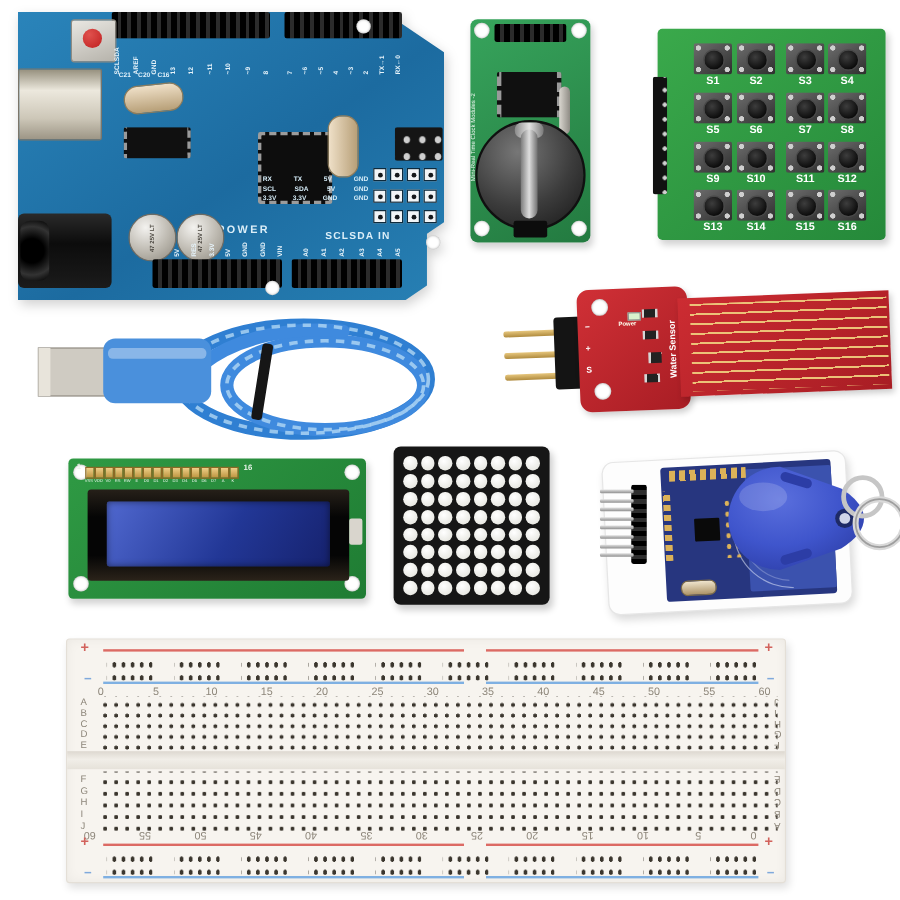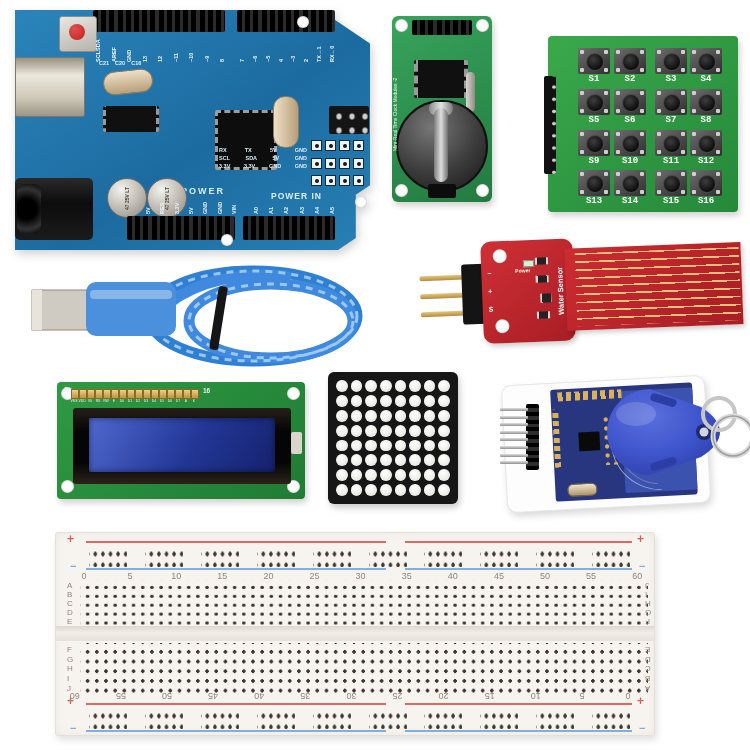--- a/index.html
+++ b/index.html
@@ -49,21 +49,21 @@
   #rtc{left:392px;top:16px;width:100px;height:186px;background:linear-gradient(150deg,#37a45c,#237a40);border-radius:6px;box-shadow:2px 4px 6px rgba(0,0,0,.18);}
   #rtc-hdr{left:20px;top:4px;width:60px;height:15px;}
   #rtc-chip{left:22px;top:44px;width:46px;height:38px;background:#101010;border-left:4px dashed #9a9a9a;border-right:4px dashed #9a9a9a;border-radius:2px;}
   #rtc-xtal{left:74px;top:56px;width:9px;height:40px;border-radius:5px;background:linear-gradient(90deg,#d9d6cf,#8f8c85);}
   #rtc-batt{left:4px;top:84px;width:92px;height:92px;border-radius:50%;background:radial-gradient(circle at 38% 28%,#777,#3c3c3c 55%,#161616);border:2px solid #101010;box-sizing:border-box;}
   #rtc-clip{left:42px;top:92px;width:14px;height:74px;border-radius:7px;background:linear-gradient(90deg,#7c7c7c,#dedede 50%,#6f6f6f);}
   #rtc-clipnub{left:37px;top:86px;width:24px;height:13px;border-radius:6px;background:linear-gradient(90deg,#8a8a8a,#e4e4e4 50%,#7a7a7a);}
   #rtc-tab{left:36px;top:168px;width:28px;height:14px;background:#0c0c0c;border-radius:2px;}
   #rtc-side{left:1px;top:38px;width:11px;height:120px;font-size:5px;color:#eaf6ee;text-align:center;line-height:1.1;}
   
-  #keypad{left:548px;top:36px;width:190px;height:176px;background:linear-gradient(140deg,#3aa94b,#25893a);border-radius:4px;box-shadow:2px 4px 6px rgba(0,0,0,.18);font-family:Liberation Mono, monospace;}
+  #keypad{left:548px;top:24px;width:190px;height:176px;background:linear-gradient(140deg,#3aa94b,#25893a);border-radius:4px;box-shadow:2px 4px 6px rgba(0,0,0,.18);}
   #kp-hdr{left:-4px;top:40px;width:12px;height:98px;background:#111;background-image:radial-gradient(#cfcfcf 1.6px,transparent 2px);background-size:12px 12.2px;background-position:4px 5px;border-radius:2px;}
   .kbtn{width:32px;height:26px;border-radius:2px;background:linear-gradient(145deg,#6e6e6e,#2e2e2e);position:absolute;
     background-image:radial-gradient(circle at 4px 4px,#cfcfcf 2px,transparent 2.4px),radial-gradient(circle at 28px 4px,#cfcfcf 2px,transparent 2.4px),
     radial-gradient(circle at 4px 22px,#cfcfcf 2px,transparent 2.4px),radial-gradient(circle at 28px 22px,#cfcfcf 2px,transparent 2.4px),
     linear-gradient(145deg,#6e6e6e,#2e2e2e);}
   .kbtn::after{content:"";position:absolute;left:8px;top:5px;width:16px;height:16px;border-radius:50%;background:radial-gradient(circle at 40% 35%,#3d3d3d,#0d0d0d 70%);border:1px solid #494949;}
   .klabel{position:absolute;width:36px;text-align:center;font-size:9px;font-weight:bold;color:#fff;}
   
   #water{left:420px;top:240px;width:325px;height:106px;transform:rotate(-2.2deg);transform-origin:60px 50px;}
   .wpin{left:0;width:46px;height:5px;background:linear-gradient(180deg,#e7c77e,#b08b3e);border-radius:2px;}
@@ -166,21 +166,21 @@
         <span>GND</span>
       </div>
       <div class="aux-row">
         <span>3.3V</span>
         <span>3.3V</span>
         <span>GND</span>
         <span>GND</span>
       </div>
     </div>
   <div class="abs" id="ard-power-label">POWER</div>
-  <div class="abs" id="ard-analog-label">POWER IN</div>
+  <div class="abs" id="ard-analog-label">SCLSDA IN</div>
   <div class="abs" id="ard-jack"></div>
   <div class="abs cap" id="ard-cap1">
       <span class="vt">47 25V LT</span>
     </div>
   <div class="abs cap" id="ard-cap2">
       <span class="vt">47 25V LT</span>
     </div>
   <div class="abs hdr" id="ard-bh1"></div>
   <div class="abs hdr" id="ard-bh2"></div>
   <div class="abs pinlabels" id="ard-dig-left">

